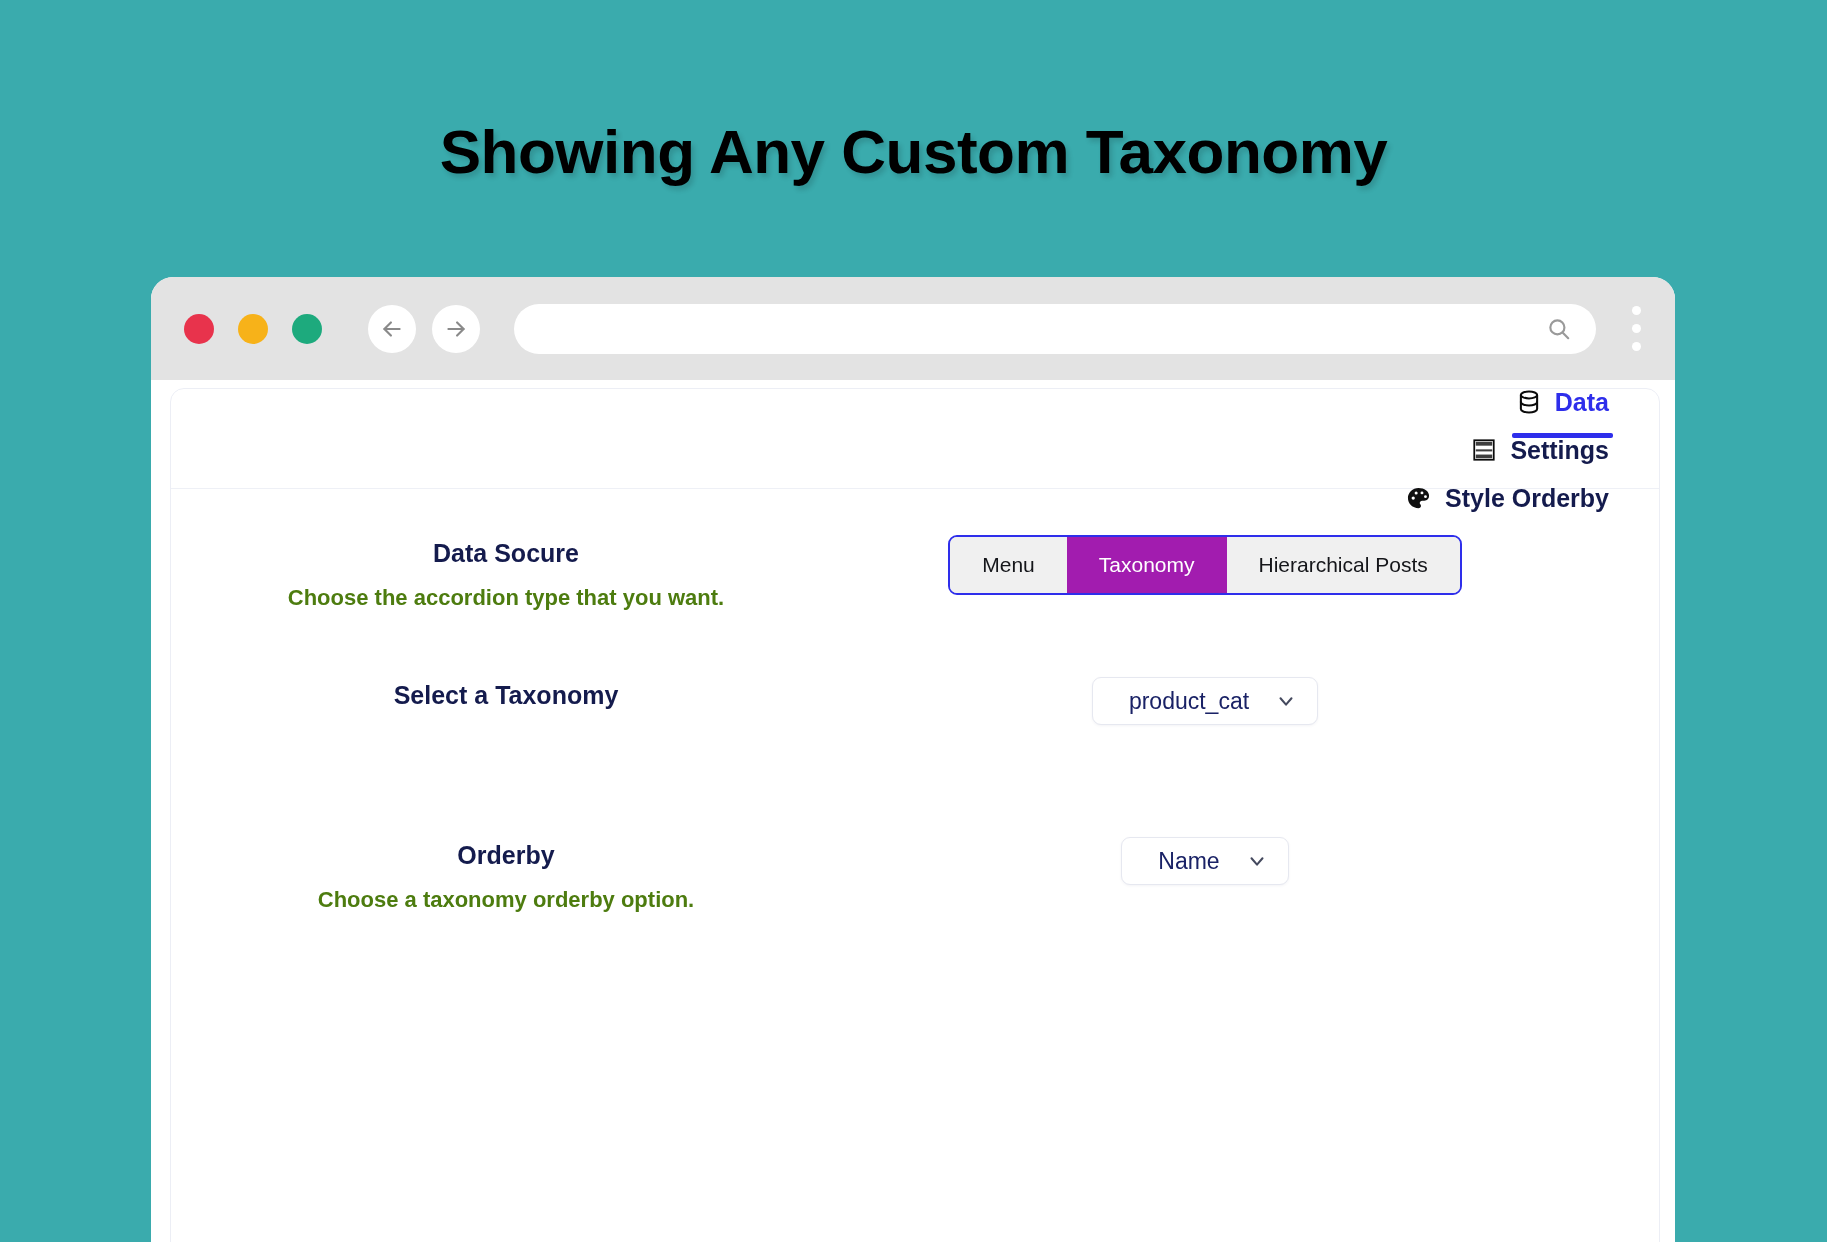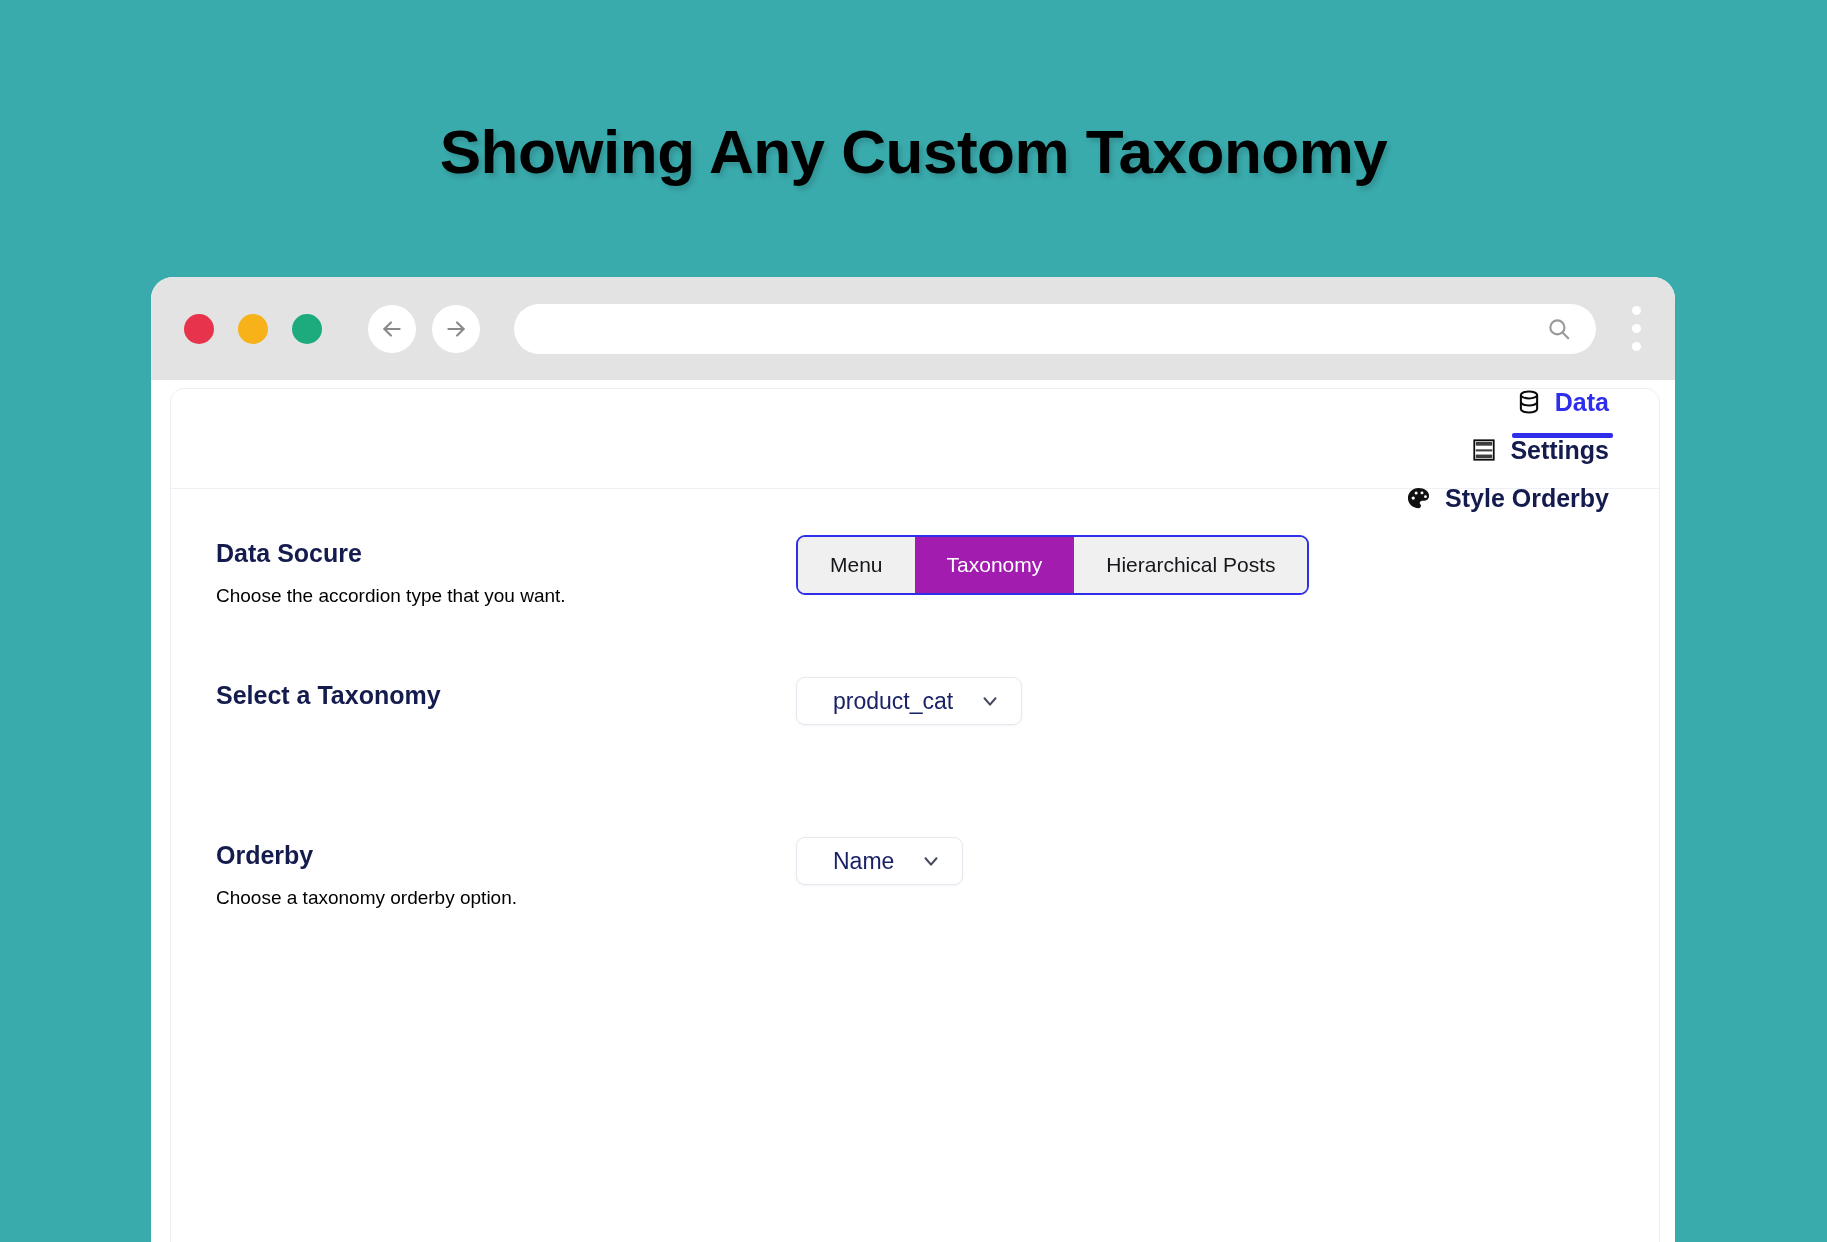--- a/index.html
+++ b/index.html
@@ -154,37 +154,38 @@
   .tab-icon { display: flex; align-items: center; }
 
   
   .settings-body { padding: 0; }
 
   .setting-row {
     display: flex;
     align-items: flex-start;
     padding: 0 45px;
     min-height: 160px;
+    text-align: center;
   }
   .setting-row:nth-child(1) { padding-top: 46px; }
   .setting-row:nth-child(2) { padding-top: 28px; }
   .setting-row:nth-child(3) { padding-top: 28px; }
   .setting-row:nth-child(4) { padding-top: 28px; }
 
   .setting-label-col { width: 580px; padding-top: 4px; }
   .setting-title {
     font-size: 25px;
     font-weight: bold;
     color: #141b4d;
     margin-bottom: 17px;
   }
   .setting-desc {
-    font-size: 19px;
-    color: #000000;
-    font-weight: normal;
+    font-size: 22px;
+    color: #4d7c0f;
+    font-weight: bold;
   }
   .setting-control-col { flex: 1; }
 
   
   .segmented {
     display: inline-flex;
     border: 2px solid #2e2eeb;
     border-radius: 9px;
     overflow: hidden;
     background: #f0f0f0;

